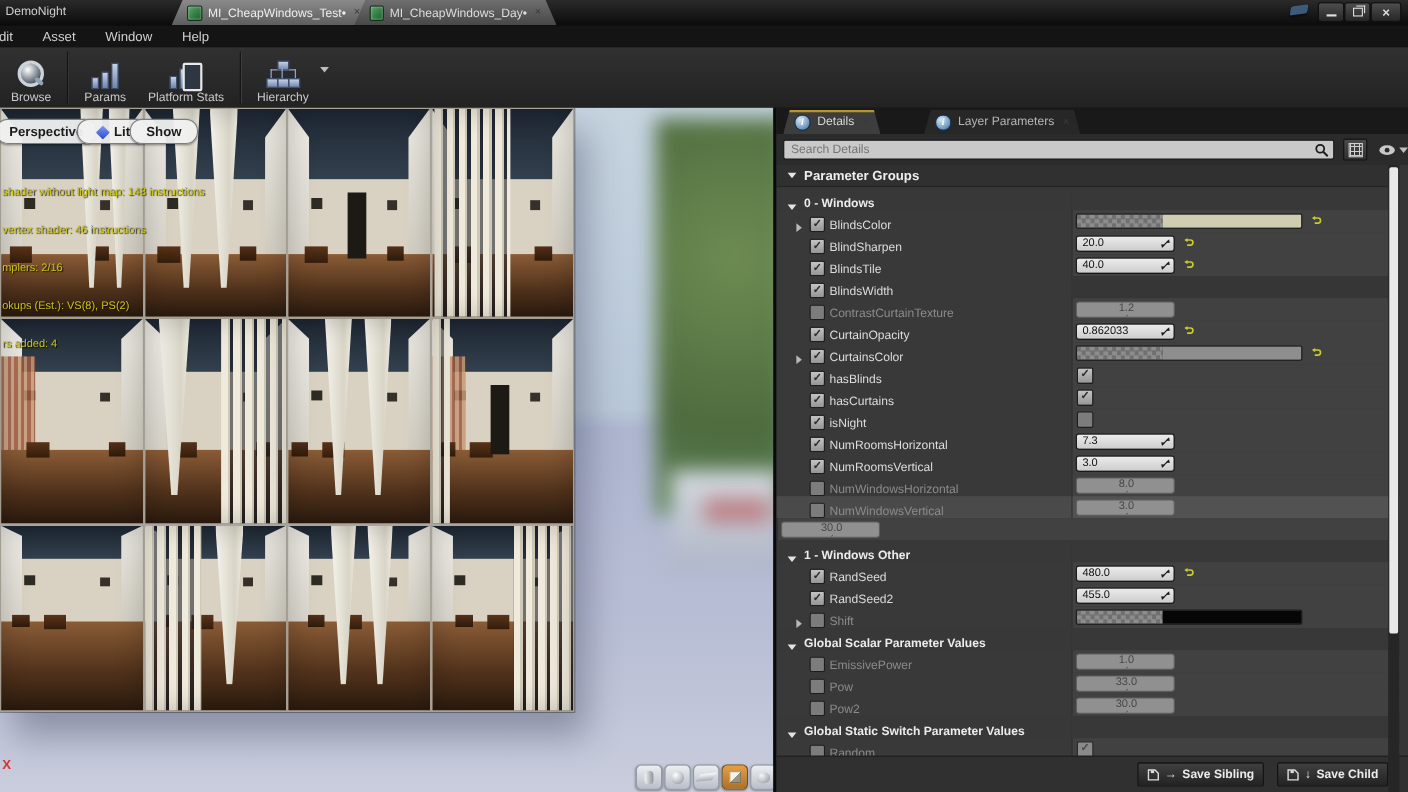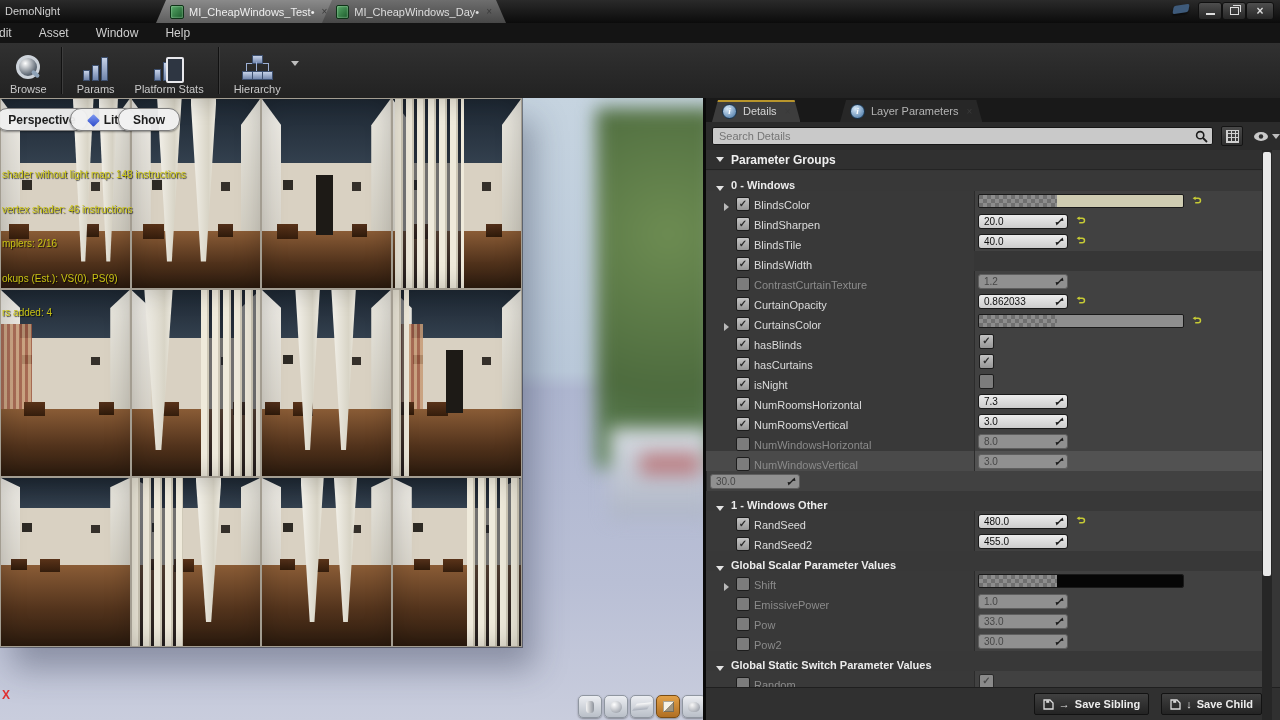--- a/index.html
+++ b/index.html
@@ -136,21 +136,21 @@
     font-size:10px;font-weight:bold;color:#2c2c2c;line-height:1;}
   .cb.un{background:#7c7c7c;color:transparent;}
   .cb.dimchk{background:#8a8a8a;color:#4a4a4a;border-color:#2a2a2a;}
   .pleft .cb{position:absolute;left:30px;}
   .plabel{font-size:11px;color:#dcdcdc;margin-left:48px;}
   .prow.dis .plabel{color:#8b8b8b;}
   .vfield{width:90px;height:15px;border:1px solid #1a1a1a;border-radius:3px;
     background:linear-gradient(#ececec,#cdcdcd);display:flex;align-items:center;
     font-size:10px;color:#111;padding:0 3px 0 5px;box-sizing:border-box;}
   .vfield .vt{flex:1;}
-  .vfield.dis{background:#909090;color:#474747;border-color:#5e5e5e;}
+  .vfield.dis{background:#909090;color:#474747;border-color:#5e5e5e;flex-direction:column;}
   .cbar{width:204px;height:12px;border:1px solid #1a1a1a;border-radius:2px;overflow:hidden;display:flex;}
   .cbar .chk{width:38%;background:repeating-conic-gradient(#8d8d8d 0 25%,#707070 0 50%) 0 0/8px 8px;}
   .cbar .sol{flex:1;}
   .reset{margin-left:7px;display:flex;align-items:center;}
   .vcb{margin-left:1px;width:13px;height:13px;}
   .bottombar{left:0;top:589px;width:574px;height:33px;background:#303030;border-top:1px solid #1f1f1f;
     display:flex;align-items:center;justify-content:flex-end;gap:12px;padding-right:18px;box-sizing:border-box;}
   .save-btn{height:20px;border:1px solid #121212;border-radius:2px;background:linear-gradient(#404040,#232323);
     color:#ececec;font-size:11px;font-weight:bold;display:flex;align-items:center;gap:5px;padding:0 8px;}
   .save-arrow{font-size:11px;font-weight:bold;color:#e0e0e0;}
@@ -404,21 +404,21 @@
       <span>Lit</span>
     </div>
     <div class="abs vp-btn" style="left:118px;width:40px;">
       <span>Show</span>
     </div>
 
     <div class="abs stats">
       <div>shader without light map: 148 instructions</div>
       <div>vertex shader: 46 instructions</div>
       <div>mplers: 2/16</div>
-      <div>okups (Est.): VS(0), PS(9)</div>
+      <div>okups (Est.): VS(8), PS(2)</div>
       <div>rs added: 4</div>
     </div>
 
     <div class="abs axis-x">X</div>
 
     <div class="abs mesh-bar">
       <div class="mesh-btn">
           <span class="g-cyl"></span>
         </div>
       <div class="mesh-btn">
@@ -782,39 +782,39 @@
             <div class="vfield">
               <span class="vt">455.0</span>
               <svg width="9" height="9" viewBox="0 0 9 9">
                 <line x1="2" y1="7" x2="7" y2="2" stroke="#1c1c1c" stroke-width="1.2"></line>
                 <path d="M7.8 0.6 L8.4 4 L5 3.4 z" fill="#1c1c1c"></path>
                 <path d="M0.6 8.4 L1.2 5 L4 7.6 z" fill="#1c1c1c" transform="rotate(90 2.3 6.7)"></path>
               </svg>
             </div>
           </div>
         </div>
-        <div class="prow group">
-          <div class="pleft">
-            <span class="tri-down"></span>
-            <span class="gname">Global Scalar Parameter Values</span>
-          </div>
-          <div class="pright"></div>
-        </div>
         <div class="prow dis">
           <div class="pleft">
             <span class="expd"></span>
             <span class="cb un"></span>
             <span class="plabel">Shift</span>
           </div>
           <div class="pright">
             <div class="cbar">
               <div class="chk"></div>
               <div class="sol" style="background:#060606"></div>
             </div>
           </div>
+        </div>
+        <div class="prow group">
+          <div class="pleft">
+            <span class="tri-down"></span>
+            <span class="gname">Global Scalar Parameter Values</span>
+          </div>
+          <div class="pright"></div>
         </div>
         <div class="prow dis">
           <div class="pleft">
             <span class="cb un"></span>
             <span class="plabel">EmissivePower</span>
           </div>
           <div class="pright">
             <div class="vfield dis">
               <span class="vt">1.0</span>
               <svg width="9" height="9" viewBox="0 0 9 9">

